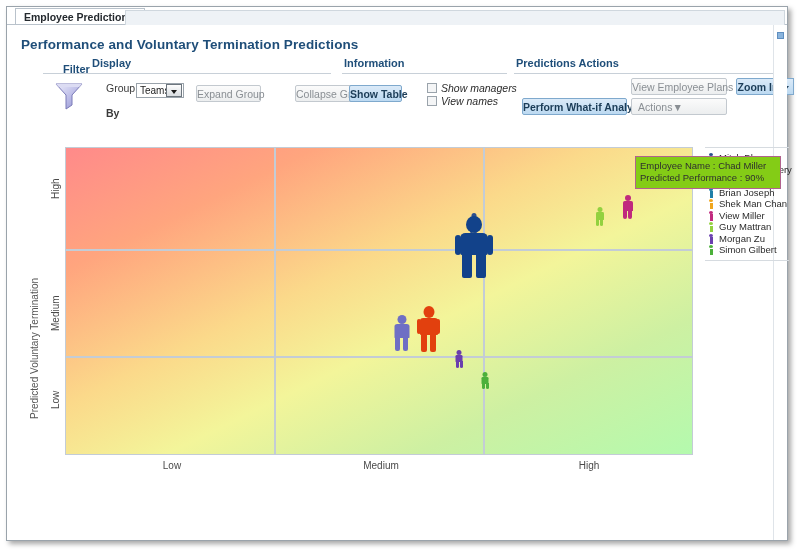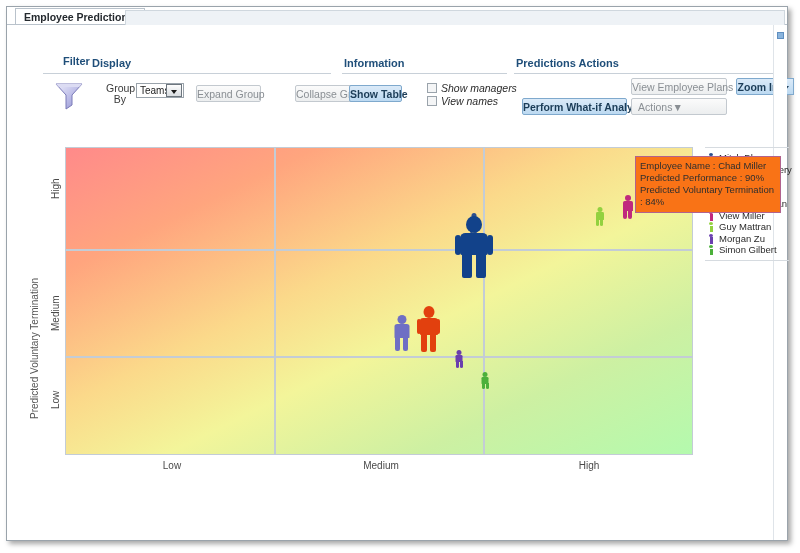--- a/index.html
+++ b/index.html
@@ -152,21 +152,21 @@
   }
   .xtick{position:absolute;font-size:10px;color:#4a4a4a;text-align:center;}
   #x-axis-title{
     position:absolute;left:0;top:366px;width:684px;text-align:center;
     font-size:10px;color:#555;
   }
   
   #tooltip{
     position:absolute;left:628px;top:37px;width:146px;
     border:1px solid #b1628e;
-    background:#f97316;
+    background:#84cc16;
     padding:3px 4px 4px 4px;
     box-sizing:border-box;
     font-size:9.5px;line-height:12px;color:#2f2f2f;
     z-index:40;
   }
   
   #legend{
     position:absolute;left:698px;top:140px;width:84px;
     border-top:1px solid #d6dbe0;border-bottom:1px solid #d6dbe0;
     padding:4px 0 4px 0;
@@ -197,24 +197,25 @@
 </head>
 <body>
 
 <div id="app-window">
 
   <div id="tab-strip">
     <div class="tab">Employee Predictions</div>
     <div id="tab-filler"></div>
   </div>
 
+  <div id="page-title">Performance and Voluntary Termination Predictions</div>
 
   <div id="toolbar">
 
-    <div class="group-head" style="left:40px;top:0;padding-left:16px;">Filter</div>
+    <div class="group-head" style="left:40px;top:8px;padding-left:16px;">Filter</div>
     <div class="group-rule" style="left:36px;top:18px;width:52px;"></div>
 
     <div class="group-head" style="left:85px;top:2px;">Display</div>
     <div class="group-rule" style="left:83px;top:18px;width:241px;"></div>
 
     <div class="group-head" style="left:337px;top:2px;">Information</div>
     <div class="group-rule" style="left:335px;top:18px;width:165px;"></div>
 
     <div class="group-head" style="left:509px;top:2px;">Predictions Actions</div>
     <div class="group-rule" style="left:507px;top:18px;width:270px;"></div>
@@ -228,21 +229,21 @@
           <stop offset="55%" stop-color="#b9b9e6"></stop>
           <stop offset="100%" stop-color="#8d8dcd"></stop>
         </linearGradient>
       </defs>
       <polygon points="4,5 30,5 20,16 20,26 14,30 14,16" fill="url(#fg)" stroke="#7a7ab8" stroke-width="1"></polygon>
       <polygon points="4,5 30,5 27,8 7,8" fill="#dcdcf3" stroke="none"></polygon>
     </svg>
   </div>
 
   <div class="lbl" style="left:99px;top:75px;text-align:right;width:28px;">Group</div>
-  <div class="lbl" style="left:99px;top:86px;text-align:center;width:28px;">By</div>
+  <div class="lbl" style="left:99px;top:100px;text-align:left;width:28px;font-weight:bold;">By</div>
   <div id="groupby-select">Teams</div>
   <div id="groupby-arrow">
     <span class="caret"></span>
   </div>
 
   <div class="tb-btn" style="left:189px;top:78px;width:65px;">Expand Group</div>
   <div class="tb-btn" style="left:257px;top:78px;width:68px;margin-left:31px;">Collapse Group</div>
 
   <div class="tb-btn active" style="left:342px;top:78px;width:53px;text-align:right;">Show Table</div>
 
@@ -336,21 +337,20 @@
       </div>
     </div>
 
     <div class="xtick" style="left:125px;top:341px;width:80px;">Low</div>
     <div class="xtick" style="left:334px;top:341px;width:80px;">Medium</div>
     <div class="xtick" style="left:542px;top:341px;width:80px;">High</div>
 
     <div id="tooltip">
       <div>Employee Name : Chad Miller</div>
       <div>Predicted Performance : 90%</div>
-      <div>Predicted Voluntary Termination : 84%</div>
     </div>
   </div>
 
   <div id="legend">
     <div class="legend-row">
       <span class="legend-mark">
         <i style="background:#2b4f8e"></i>
           <b style="background:#2b4f8e"></b>
         </span>
       <span>Mitch Blum</span>

